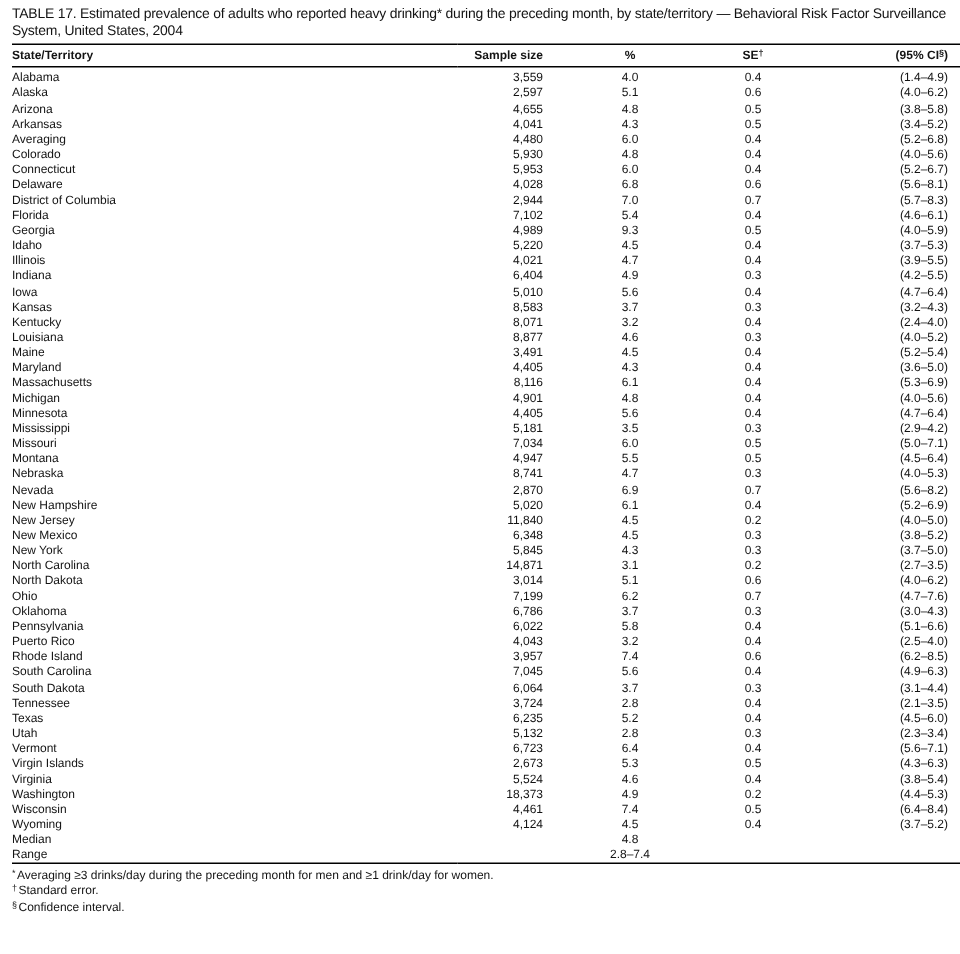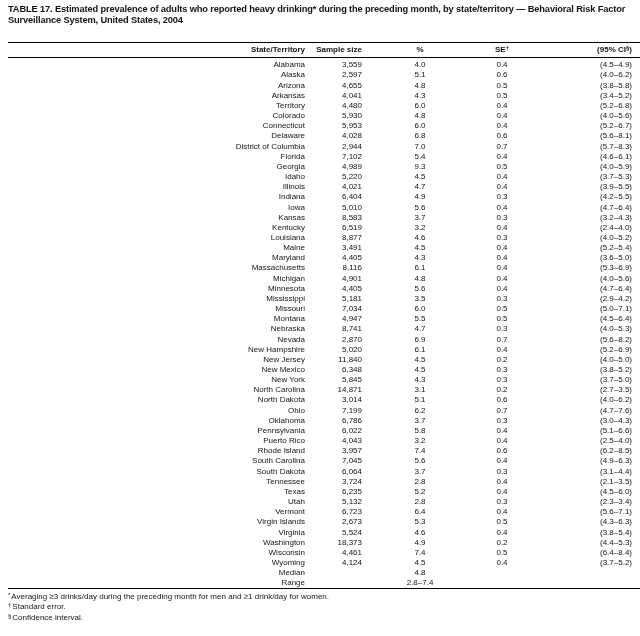--- a/index.html
+++ b/index.html
@@ -5,25 +5,25 @@
   html, body { margin: 0; padding: 0; background: #ffffff; }
   body {
     width: 640px; height: 636px; overflow: hidden;
     font-family: "Liberation Sans", sans-serif;
     color: #131313;
     -webkit-font-smoothing: antialiased;
   }
   .page { padding: 4px 8px 0 8px; }
 
   .title {
-    font-weight: bold;
+    font-weight: normal;
     font-size: 9.3px;
     line-height: 11.4px;
     letter-spacing: -0.15px;
-    margin-bottom: 15px;
+    margin-bottom: 2px;
     width: 626px;
   }
 
   table.tbl {
     border-collapse: collapse;
     table-layout: fixed;
     width: 624px;
   }
   thead tr {
     border-top: 1.5px solid #000;
@@ -40,21 +40,21 @@
   td {
     font-size: 8px;
     line-height: 10.15px;
     height: 10.15px;
     padding: 0;
     white-space: nowrap;
     overflow: visible;
   }
   tbody tr:first-child td { padding-top: 2px; }
 
-  .c1 { text-align: right;   width: 297px; }
+  .c1 { text-align: left;   width: 297px; }
   .c2 { text-align: right;  width: 57px;  }
   .c3 { text-align: center; width: 116px; }
   .c4 { text-align: center; width: 48px;  }
   .c5 { text-align: right;  width: 106px; padding-right: 9px; }
 
   sup {
     font-size: 6px;
     line-height: 0;
     vertical-align: 2px;
   }
@@ -82,21 +82,21 @@
         <th class="c4"><span>SE</span><sup>†</sup></th>
         <th class="c5"><span>(95% CI</span><sup>§</sup><span>)</span></th>
       </tr>
     </thead>
     <tbody id="tbody">
         <tr>
           <td class="c1">Alabama</td>
           <td class="c2">3,559</td>
           <td class="c3">4.0</td>
           <td class="c4">0.4</td>
-          <td class="c5">(4.5–4.9)</td>
+          <td class="c5">(1.4–4.9)</td>
         </tr>
         <tr>
           <td class="c1">Alaska</td>
           <td class="c2">2,597</td>
           <td class="c3">5.1</td>
           <td class="c4">0.6</td>
           <td class="c5">(4.0–6.2)</td>
         </tr>
         <tr>
           <td class="c1">Arizona</td>
@@ -106,21 +106,21 @@
           <td class="c5">(3.8–5.8)</td>
         </tr>
         <tr>
           <td class="c1">Arkansas</td>
           <td class="c2">4,041</td>
           <td class="c3">4.3</td>
           <td class="c4">0.5</td>
           <td class="c5">(3.4–5.2)</td>
         </tr>
         <tr>
-          <td class="c1">Territory</td>
+          <td class="c1">Averaging</td>
           <td class="c2">4,480</td>
           <td class="c3">6.0</td>
           <td class="c4">0.4</td>
           <td class="c5">(5.2–6.8)</td>
         </tr>
         <tr>
           <td class="c1">Colorado</td>
           <td class="c2">5,930</td>
           <td class="c3">4.8</td>
           <td class="c4">0.4</td>
@@ -191,21 +191,21 @@
         </tr>
         <tr>
           <td class="c1">Kansas</td>
           <td class="c2">8,583</td>
           <td class="c3">3.7</td>
           <td class="c4">0.3</td>
           <td class="c5">(3.2–4.3)</td>
         </tr>
         <tr>
           <td class="c1">Kentucky</td>
-          <td class="c2">6,519</td>
+          <td class="c2">8,071</td>
           <td class="c3">3.2</td>
           <td class="c4">0.4</td>
           <td class="c5">(2.4–4.0)</td>
         </tr>
         <tr>
           <td class="c1">Louisiana</td>
           <td class="c2">8,877</td>
           <td class="c3">4.6</td>
           <td class="c4">0.3</td>
           <td class="c5">(4.0–5.2)</td>

